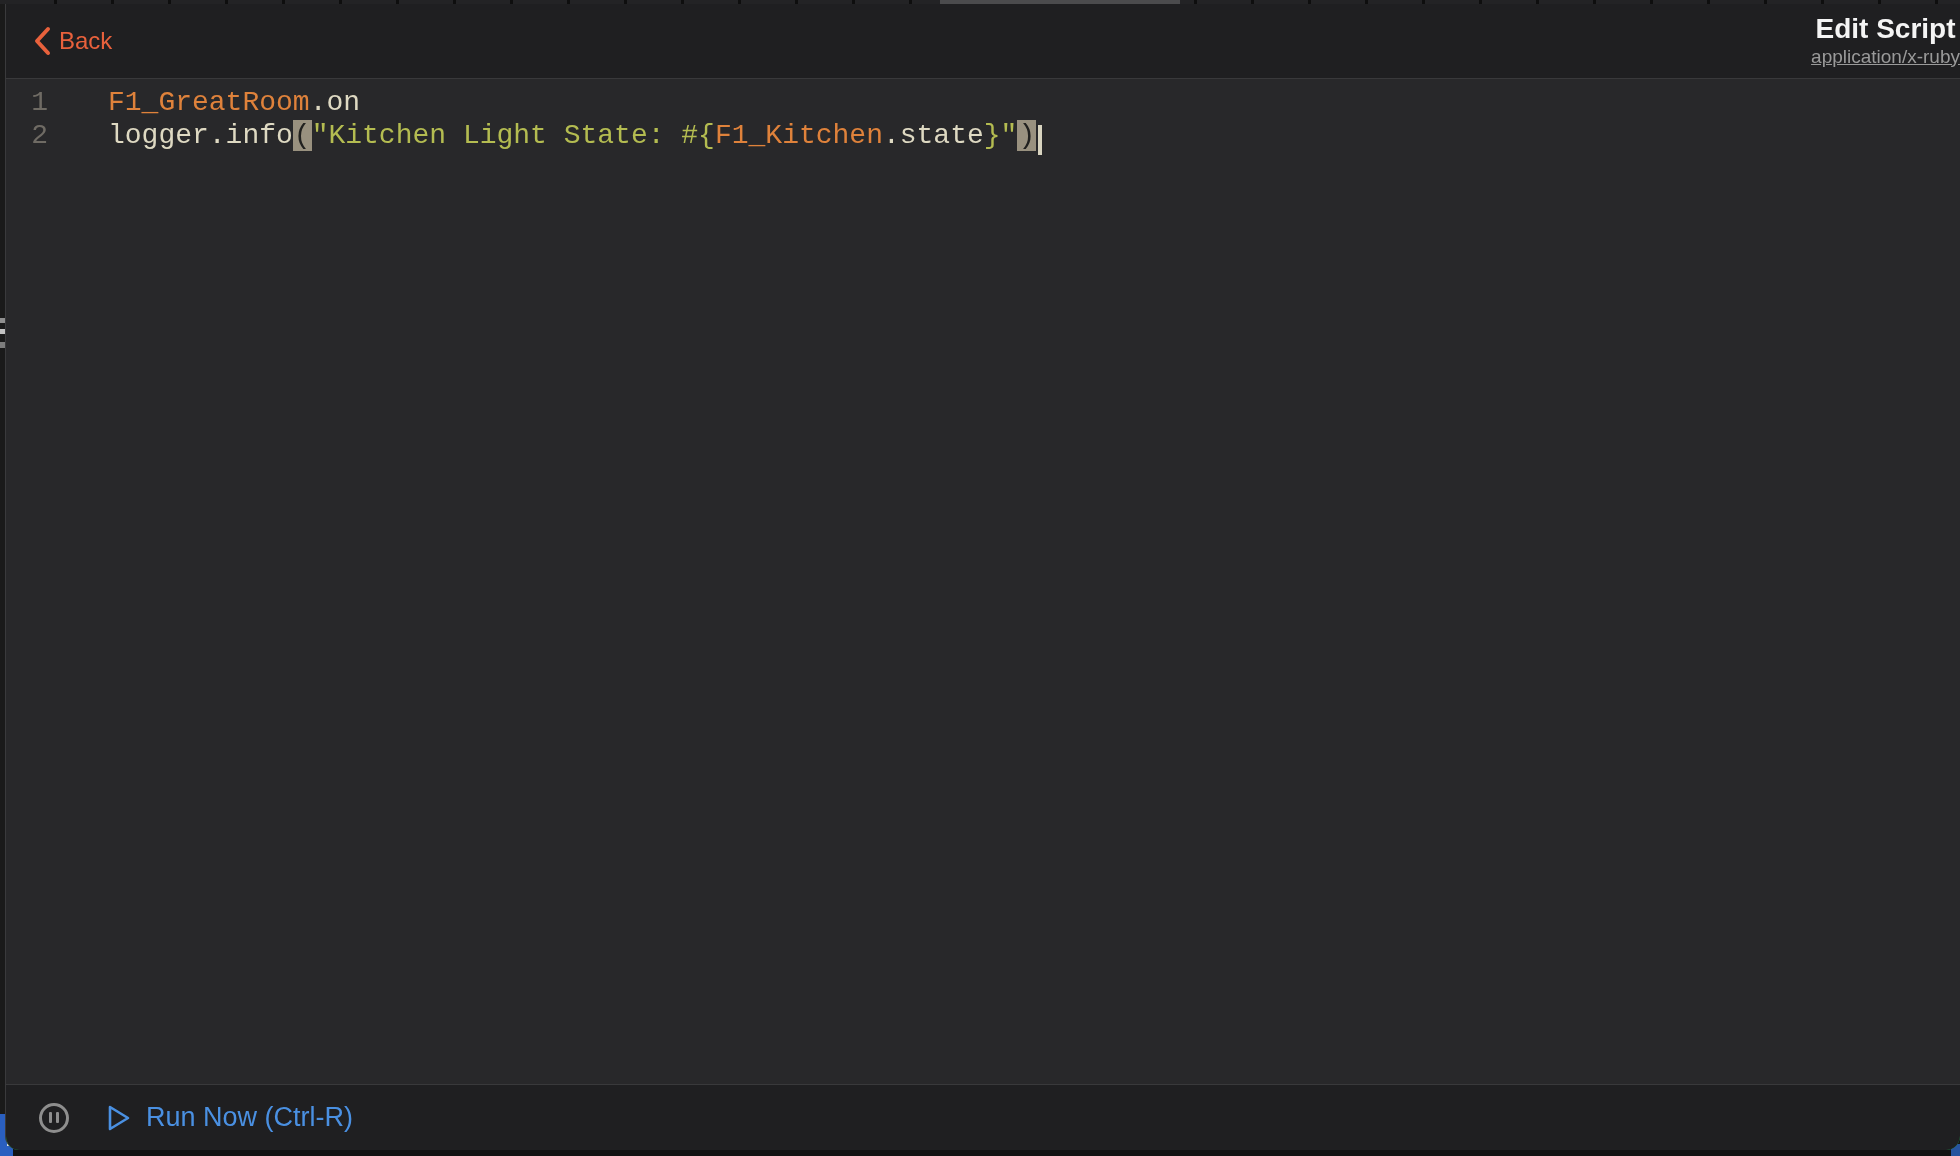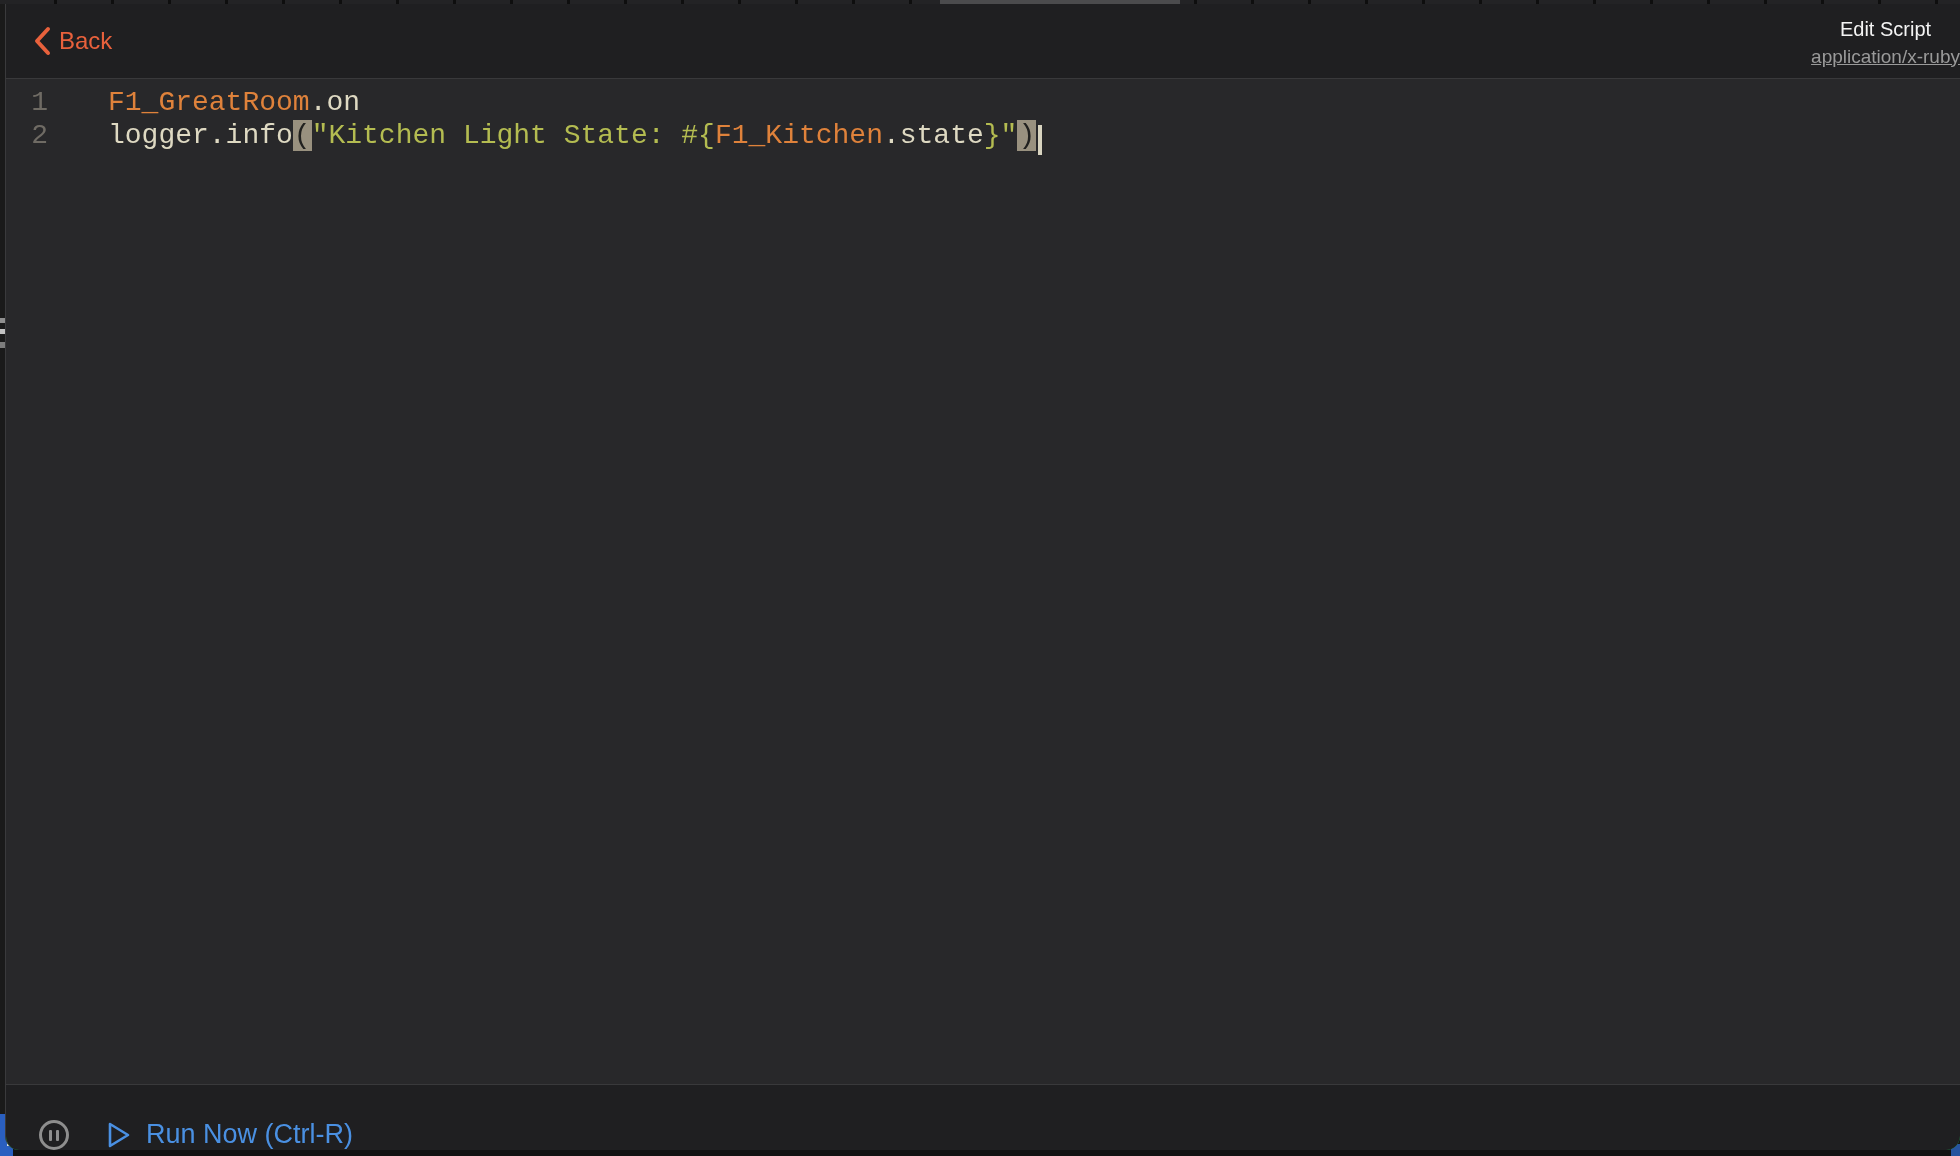--- a/index.html
+++ b/index.html
@@ -64,21 +64,21 @@
     display: flex; align-items: center;
   }
   .nav-left  { flex: 1; display: flex; align-items: center; padding-left: 28px; }
   .nav-right { flex: 1; display: flex; justify-content: flex-end; padding-right: 30px; }
   .nav-center { flex: 0 0 auto; text-align: center; }
   .back-button {
     display: flex; align-items: center; gap: 8px;
     color: #e8613c; font-size: 24px; cursor: pointer;
   }
   .back-chevron { display: block; }
-  .nav-title { color: #f4f4f4; font-size: 20px; font-weight: 400; line-height: 30px; }
+  .nav-title { color: #f4f4f4; font-size: 28px; font-weight: 700; line-height: 30px; }
   .nav-subtitle { color: #9a9a9a; font-size: 19px; line-height: 25px; text-decoration: underline; }
   .save-button { color: #e8613c; font-size: 24px; cursor: pointer; }
 
   
   .editor {
     flex: 1 1 auto;
     background: #28282a;
     font-family: "Liberation Mono", monospace;
     font-size: 28px; line-height: 33px;
     padding-top: 7px;
@@ -102,21 +102,21 @@
     display: inline-block; width: 4px; height: 30px;
     background: #d8d4bf; vertical-align: text-bottom;
     margin-left: 2px; transform: translateY(4px);
   }
 
   
   .toolbar {
     height: 66px; flex: 0 0 66px;
     background: #1f1f21;
     border-top: 1px solid #39393b;
-    display: flex; align-items: flex-end;
+    display: flex; align-items: center;
     padding-left: 33px;
   }
   .pause-button {
     width: 30px; height: 30px; border-radius: 50%;
     border: 3px solid #8e8e8e;
     display: flex; align-items: center; justify-content: center; gap: 4px;
     cursor: pointer;
   }
   .pause-bar { width: 3px; height: 11px; background: #8e8e8e; border-radius: 1px; }
   .run-button {

